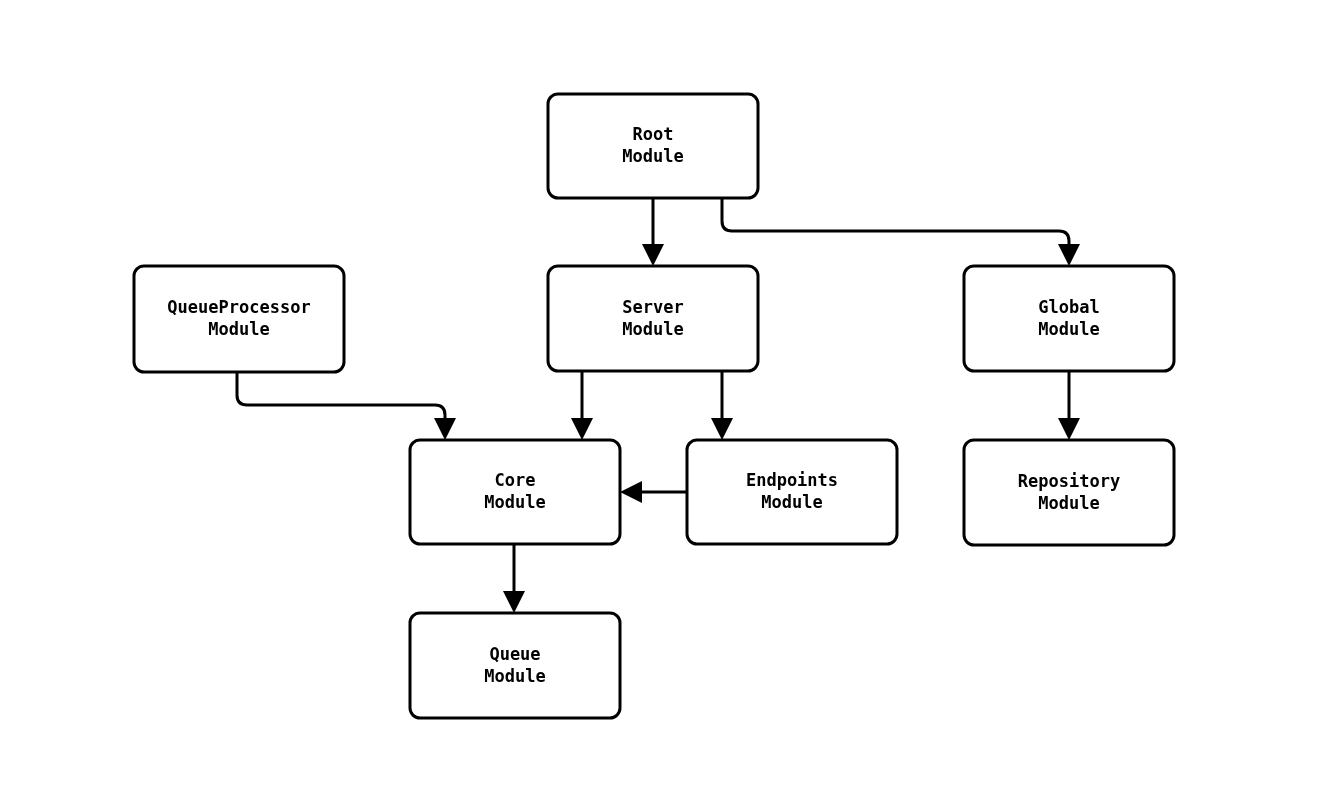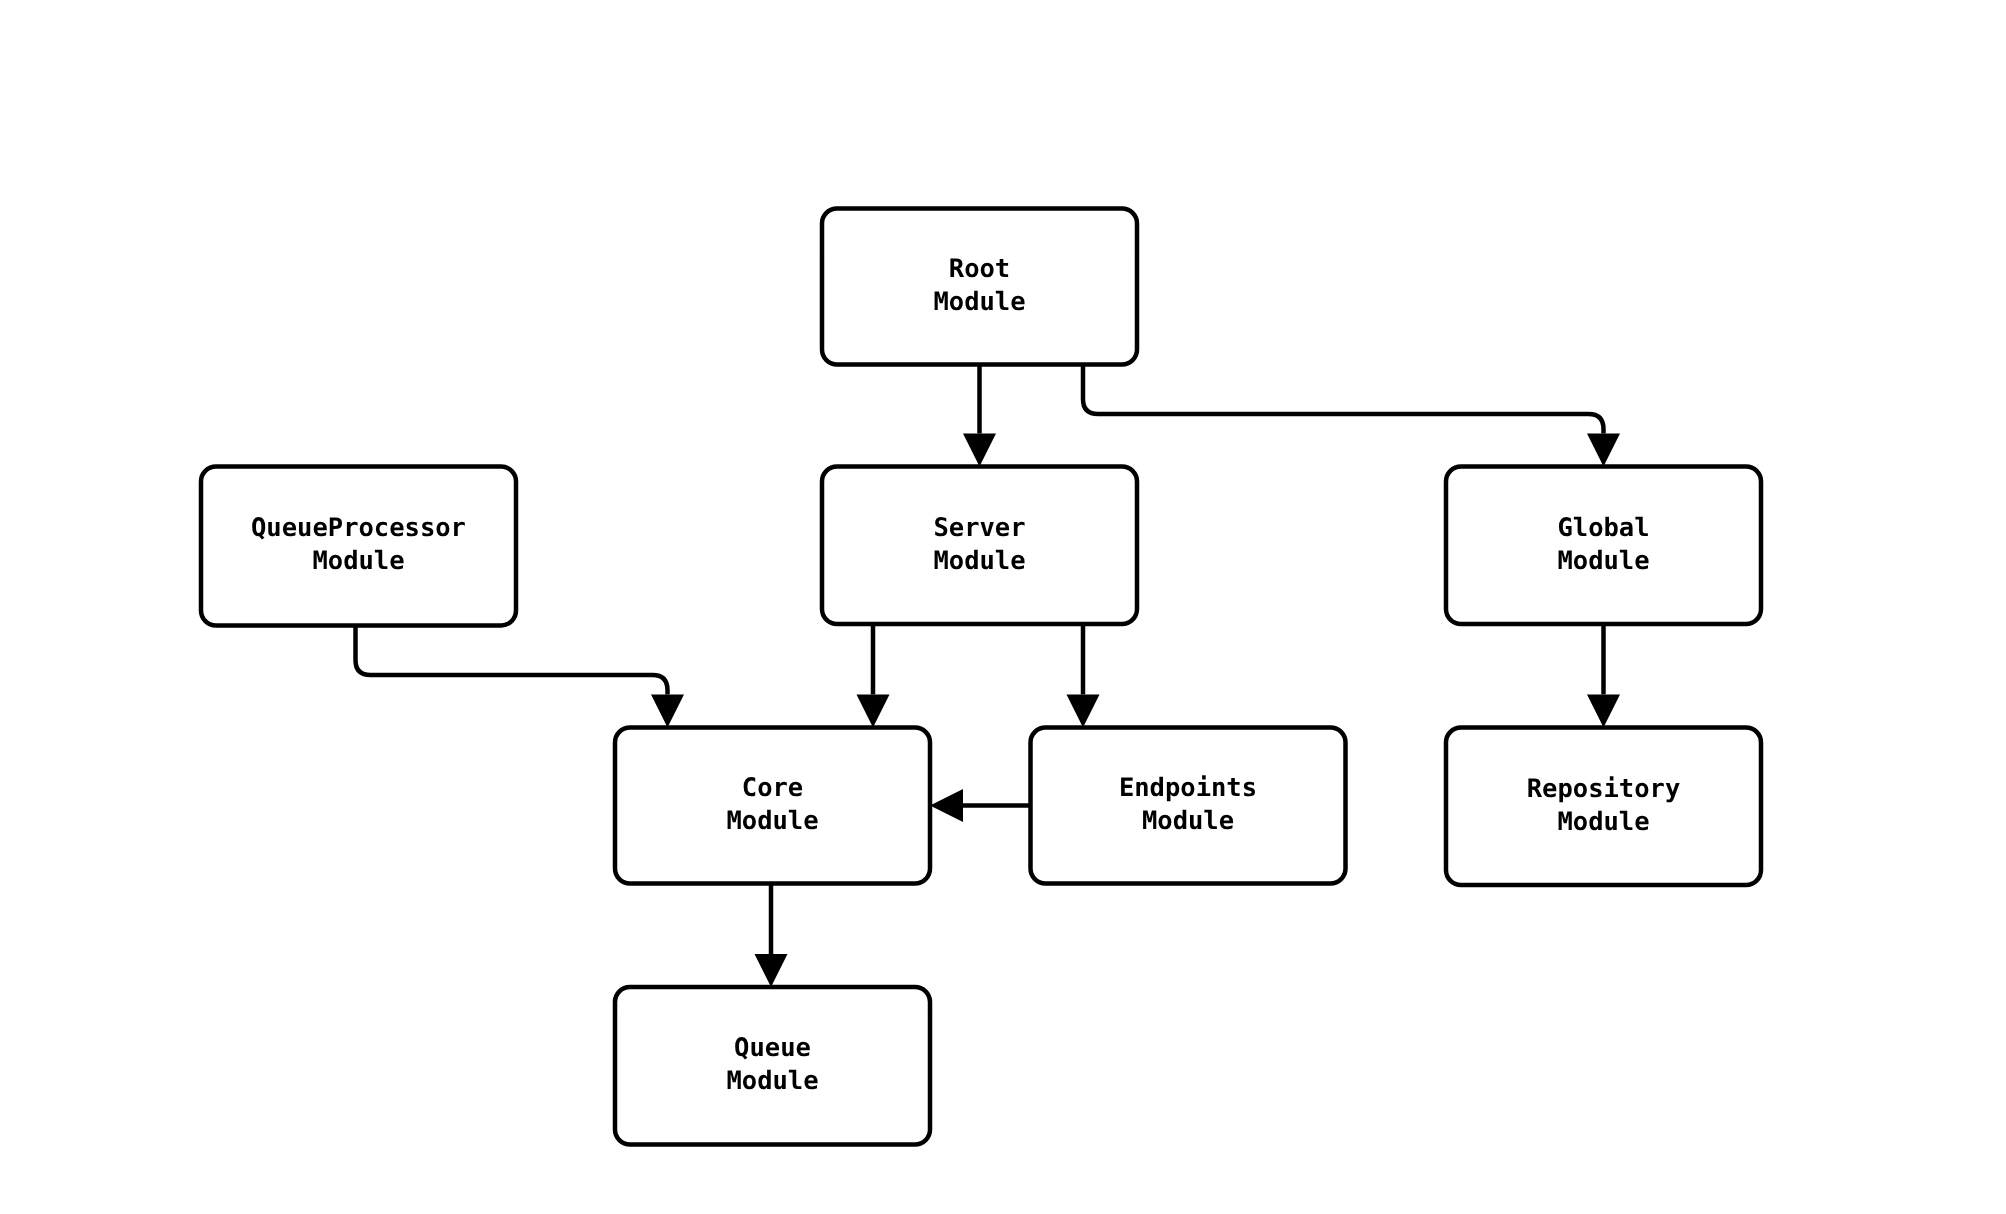--- a/index.html
+++ b/index.html
@@ -12,21 +12,20 @@
     width: 1337px;
     height: 809px;
     overflow: hidden;
     font-family: "DejaVu Sans Mono", "Liberation Mono", monospace;
   }
   #diagram-canvas {
     position: relative;
     width: 1337px;
     height: 684px;
     background: #ffffff;
-    margin-top: 45px;
   }
   svg#diagram-svg {
     display: block;
     width: 1337px;
     height: 809px;
   }
   .node-box {
     fill: #ffffff;
     stroke: #000000;
     stroke-width: 3;

